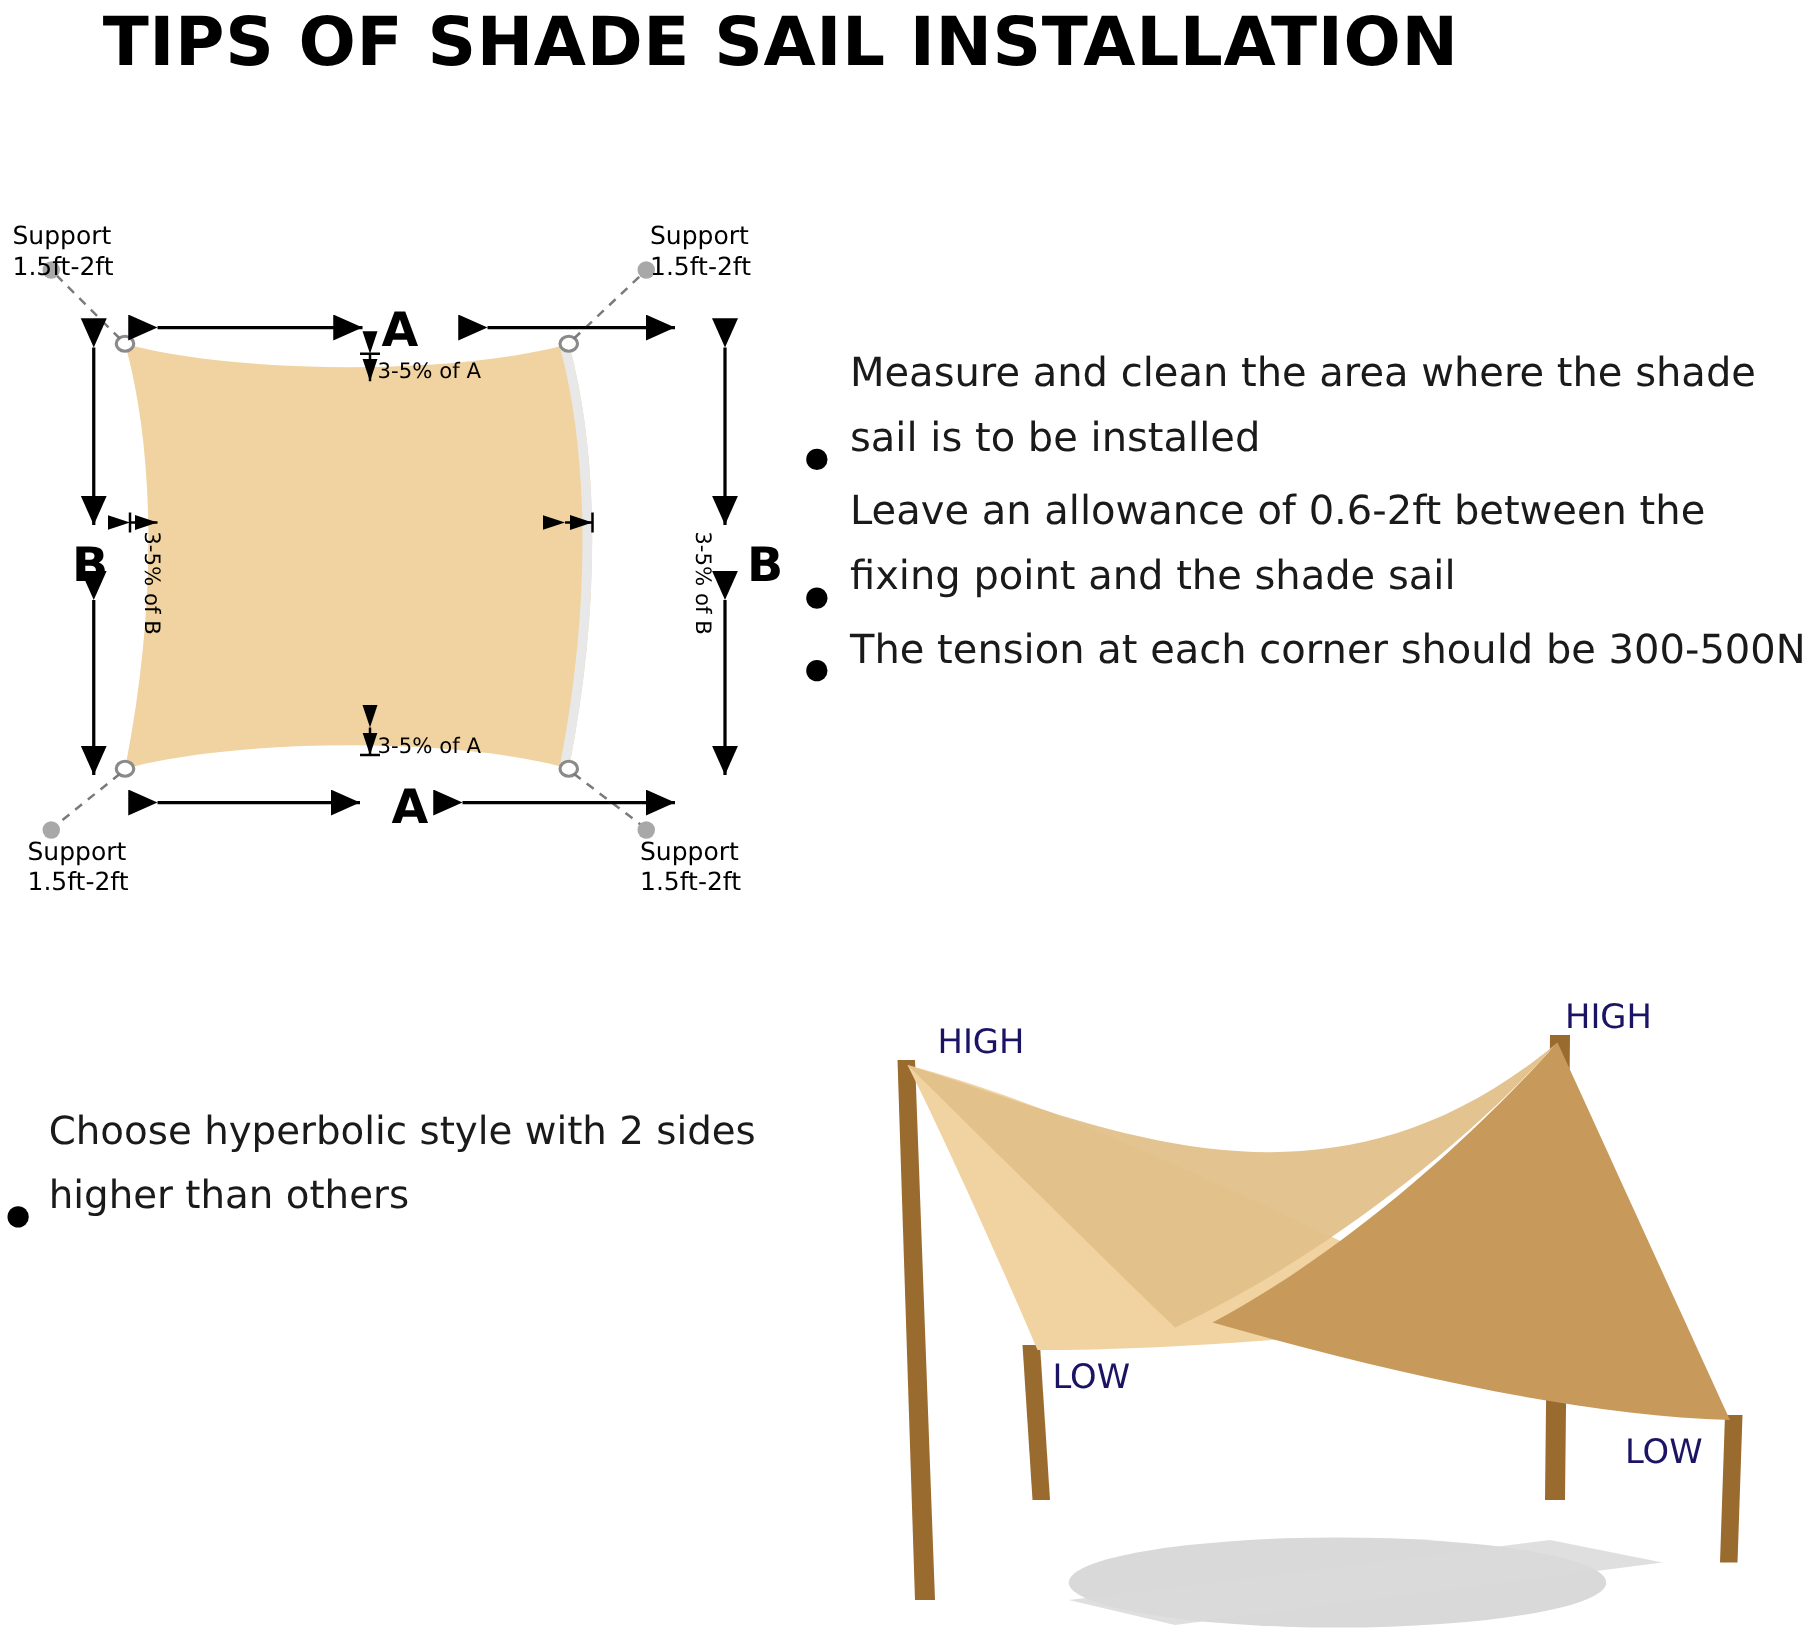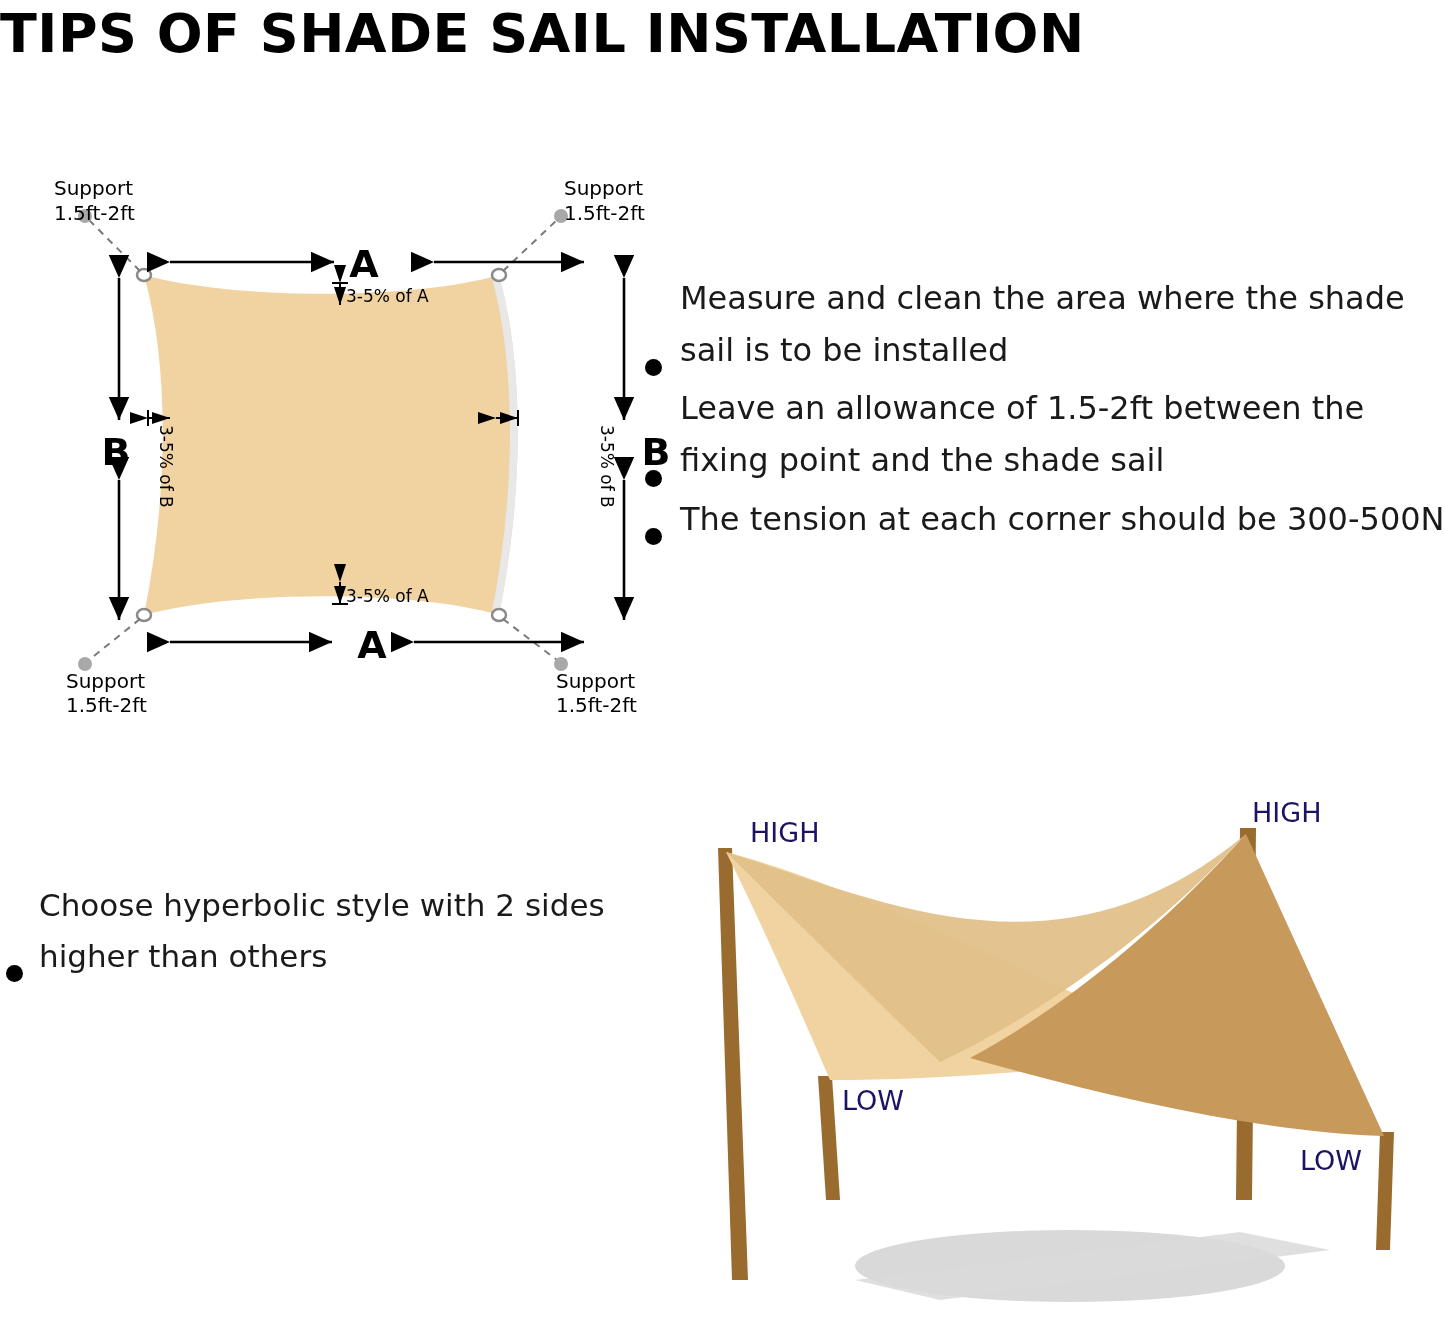--- a/index.html
+++ b/index.html
@@ -15,35 +15,35 @@
     color: #000000;
     overflow: hidden;
   }
 
   
   #title {
     position: absolute;
     top: 2px;
     left: 0;
     width: 1249px;
+    text-align: center;
     font-family: "DejaVu Sans", sans-serif;
     font-weight: bold;
     font-size: 54px;
     letter-spacing: 0.5px;
     white-space: nowrap;
   }
 
   
   #diagram-rect {
     position: absolute;
     left: 0px;
     top: 150px;
     width: 660px;
     height: 580px;
-    padding-left: 44px;
   }
   #diagram-rect svg { display: block; }
 
   
   #top-bullets {
     position: absolute;
     left: 645px;
     top: 272px;
     width: 800px;
   }
@@ -214,21 +214,21 @@
   </svg>
 </div>
 
 <div id="top-bullets">
   <div class="bullet-row">
     <span class="bullet-dot"></span>
     <span class="bullet-text">Measure and clean the area where the shade sail is to be installed</span>
   </div>
   <div class="bullet-row">
     <span class="bullet-dot"></span>
-    <span class="bullet-text">Leave an allowance of 1.5-2ft between the fixing point and the shade sail</span>
+    <span class="bullet-text">Leave an allowance of 0.6-2ft between the fixing point and the shade sail</span>
   </div>
   <div class="bullet-row">
     <span class="bullet-dot"></span>
     <span class="bullet-text">The tension at each corner should be 300-500N</span>
   </div>
 </div>
 
 <div id="bottom-bullets">
   <div class="bullet-row">
     <span class="bullet-dot"></span>

